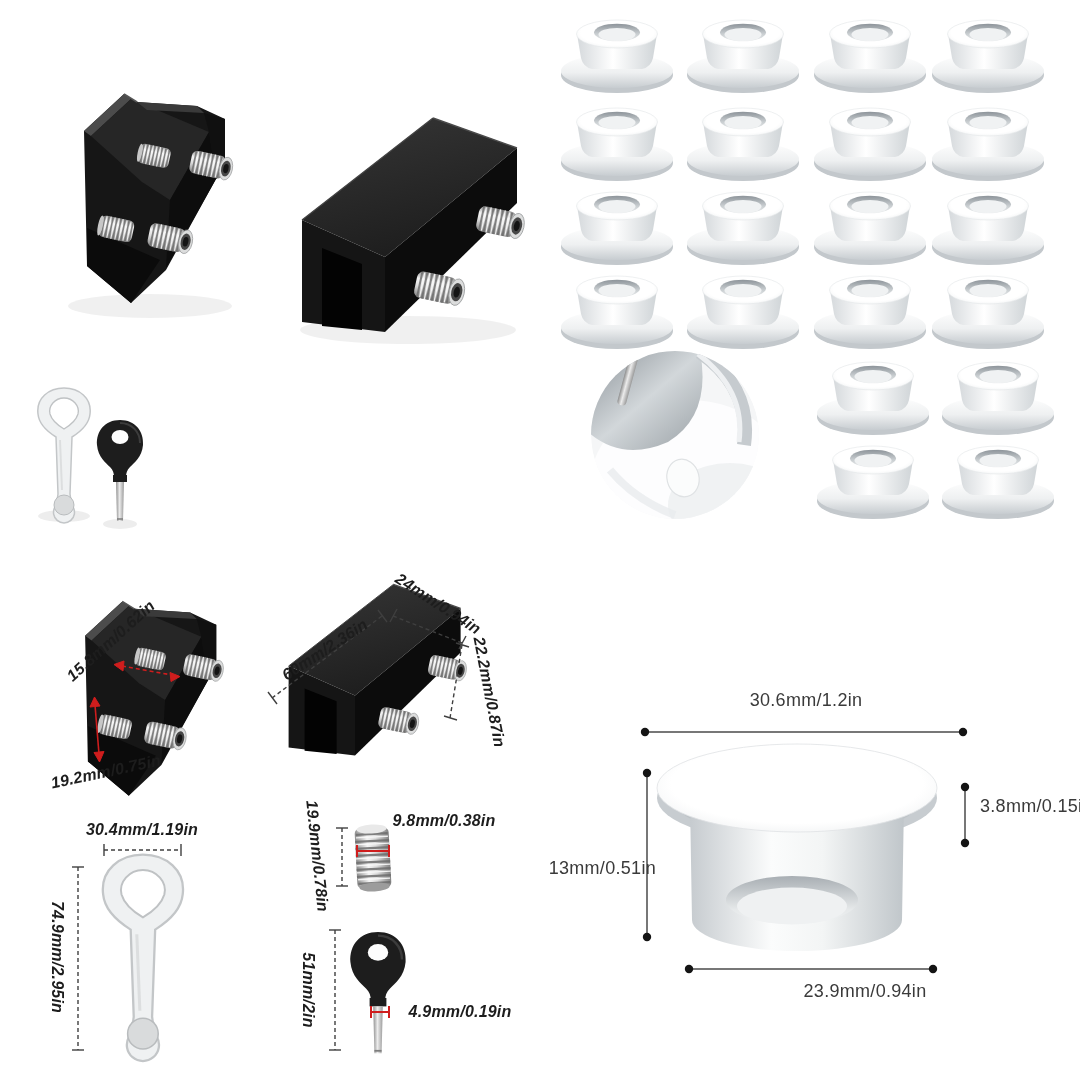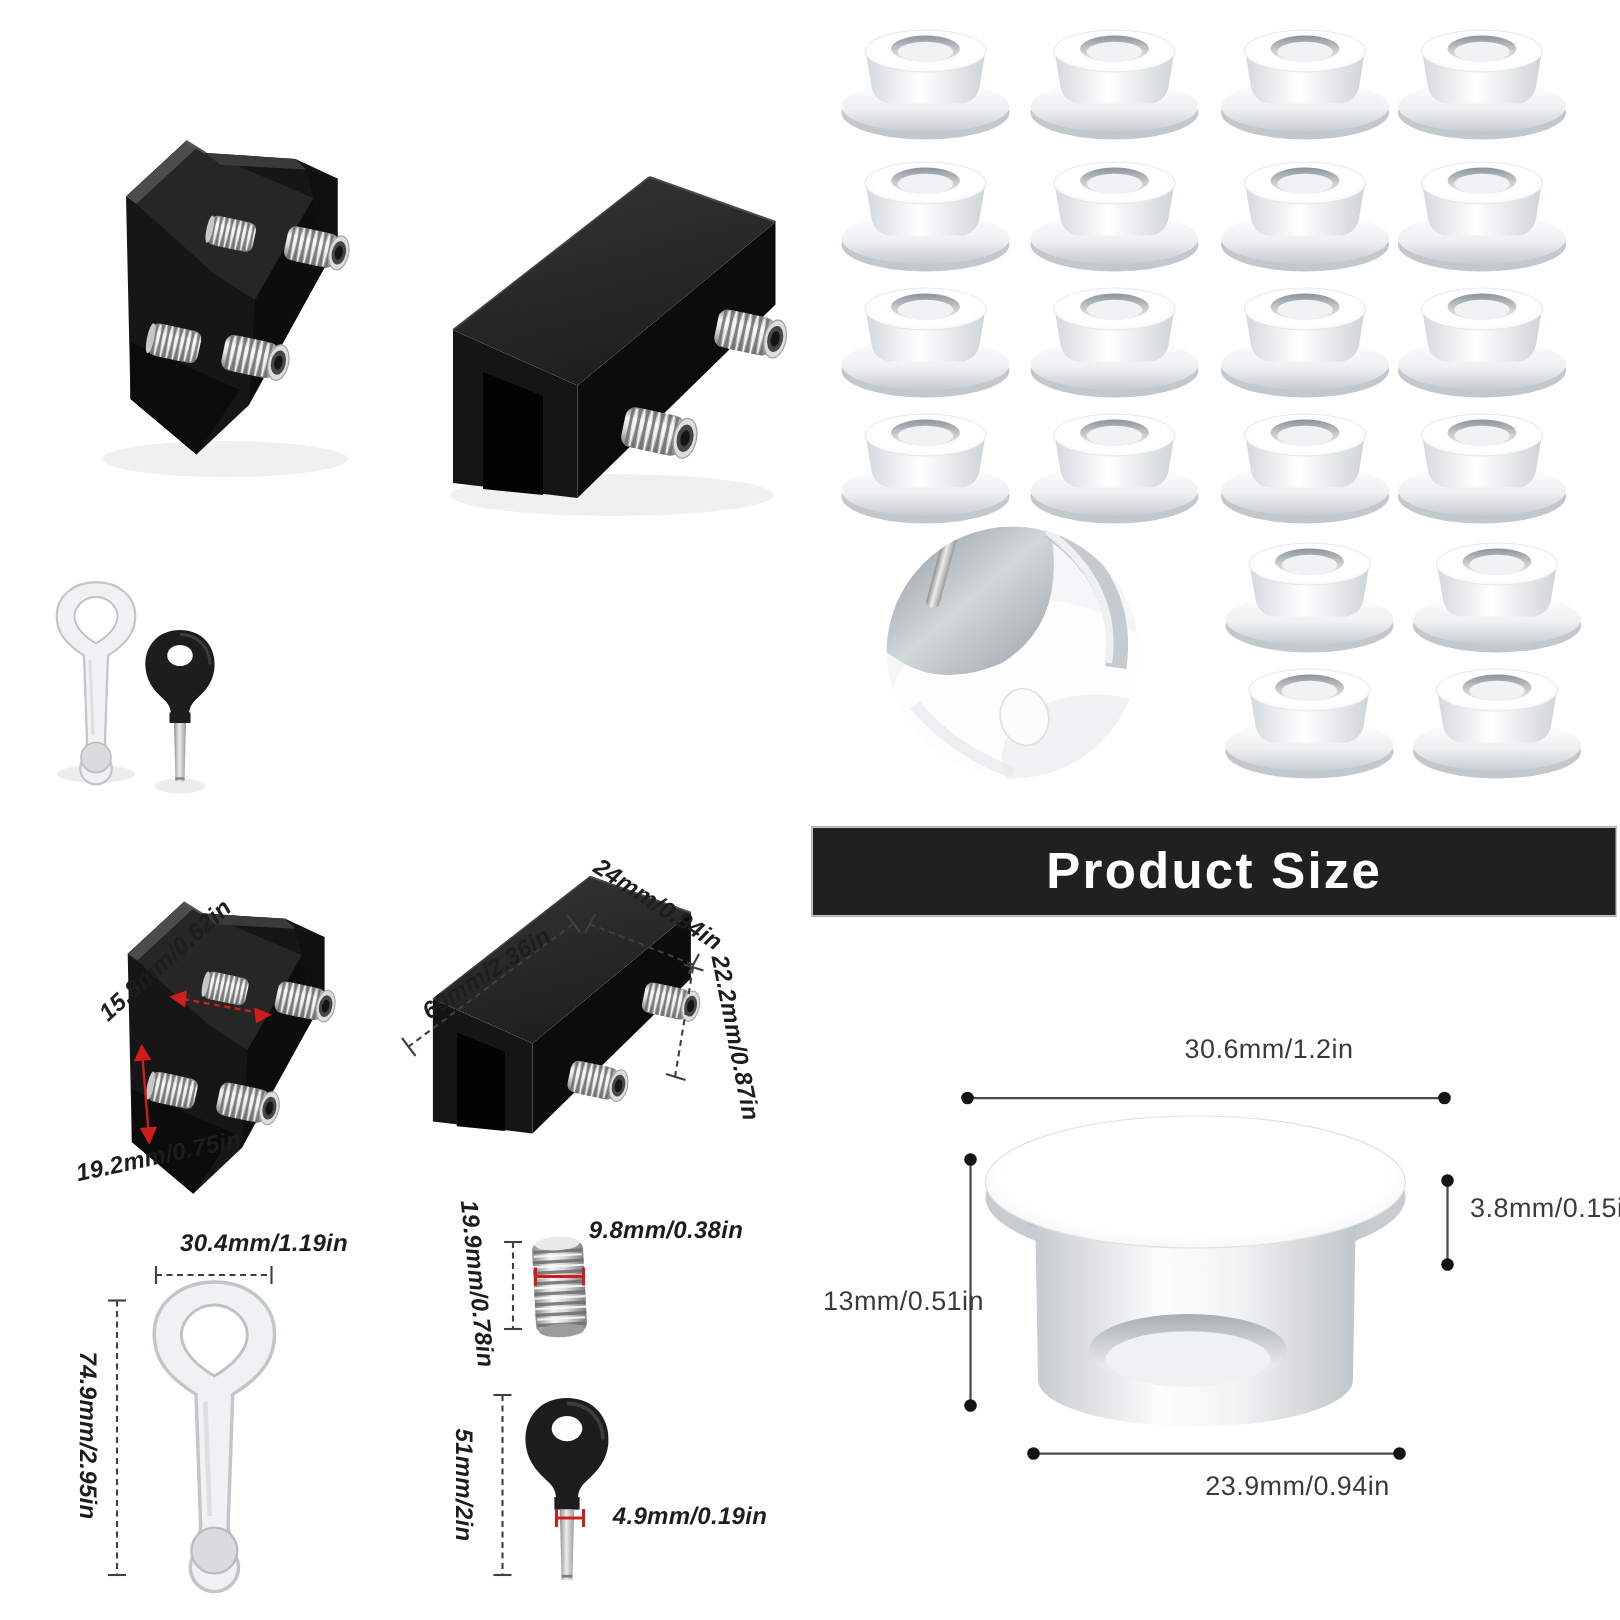--- a/index.html
+++ b/index.html
@@ -323,34 +323,31 @@
         <circle cx="425" cy="247" r="4.2"></circle>
           <circle cx="425" cy="303" r="4.2"></circle>
         <circle cx="107" cy="233" r="4.2"></circle>
           <circle cx="107" cy="397" r="4.2"></circle>
         <circle cx="149" cy="429" r="4.2"></circle>
           <circle cx="393" cy="429" r="4.2"></circle>
       </g>
     </svg>
   </section>
 
-  <div class="ps-header">
-    <span>Product Size</span>
-  </div>
 
   <div class="dim-label" style="left:111px;top:641px;transform:translate(-50%,-50%) rotate(-42deg);">15.8mm/0.62in</div>
   <div class="dim-label" style="left:106px;top:772px;transform:translate(-50%,-50%) rotate(-12deg);">19.2mm/0.75in</div>
   <div class="dim-label" style="left:325px;top:650px;transform:translate(-50%,-50%) rotate(-33deg);">60mm/2.36in</div>
   <div class="dim-label" style="left:438px;top:604px;transform:translate(-50%,-50%) rotate(33deg);">24mm/0.94in</div>
   <div class="dim-label" style="left:489px;top:692px;transform:translate(-50%,-50%) rotate(79deg);">22.2mm/0.87in</div>
-  <div class="dim-label" style="left:142px;top:830px;transform:translate(-50%,-50%);margin-left:34px;">30.4mm/1.19in</div>
+  <div class="dim-label" style="left:142px;top:830px;transform:translate(-50%,-50%);">30.4mm/1.19in</div>
   <div class="dim-label" style="left:57px;top:957px;transform:translate(-50%,-50%) rotate(90deg);">74.9mm/2.95in</div>
   <div class="dim-label" style="left:317px;top:856px;transform:translate(-50%,-50%) rotate(84deg);">19.9mm/0.78in</div>
   <div class="dim-label" style="left:444px;top:821px;transform:translate(-50%,-50%);">9.8mm/0.38in</div>
   <div class="dim-label" style="left:308px;top:990px;transform:translate(-50%,-50%) rotate(90deg);">51mm/2in</div>
   <div class="dim-label" style="left:460px;top:1012px;transform:translate(-50%,-50%);">4.9mm/0.19in</div>
 
-  <div class="dim-plain" style="left:806px;top:700px;transform:translate(-50%,-50%);margin-left:40px;">30.6mm/1.2in</div>
+  <div class="dim-plain" style="left:806px;top:700px;transform:translate(-50%,-50%);">30.6mm/1.2in</div>
   <div class="dim-plain" style="left:980px;top:806px;transform:translate(0,-50%);">3.8mm/0.15in</div>
   <div class="dim-plain" style="left:640px;top:868px;transform:translate(-100%,-50%);margin-left:16px;">13mm/0.51in</div>
   <div class="dim-plain" style="left:865px;top:991px;transform:translate(-50%,-50%);">23.9mm/0.94in</div>
 
 </div>
 
 </body></html>

